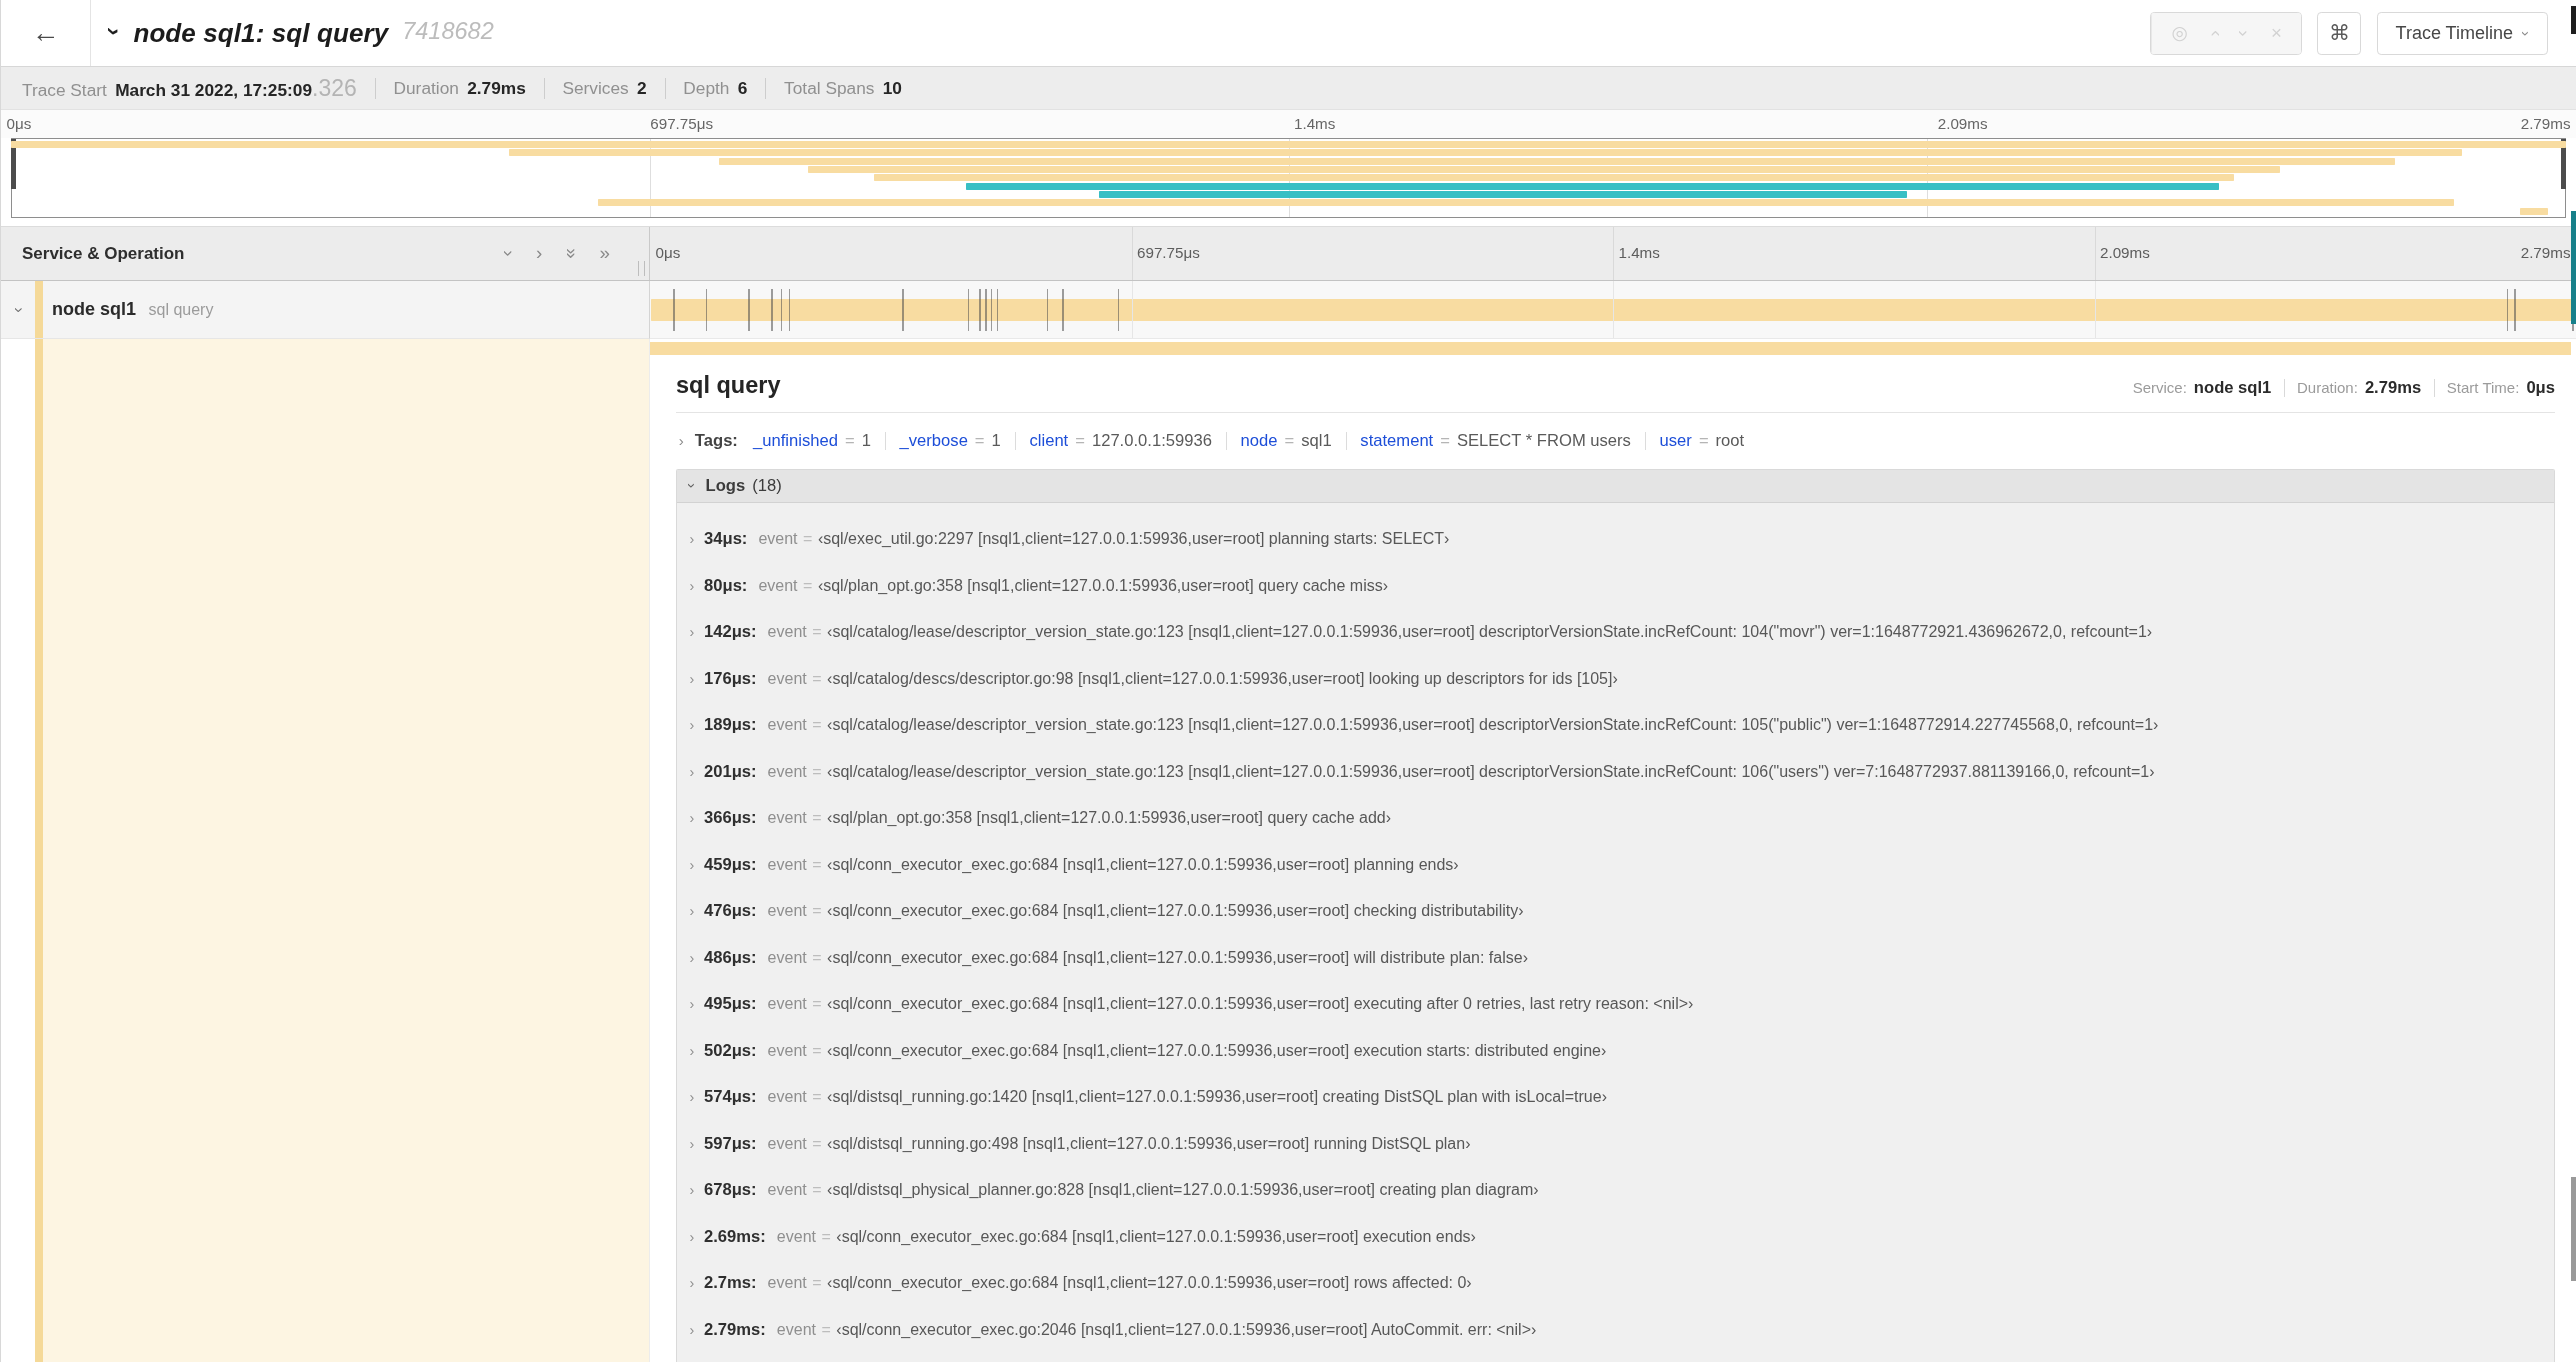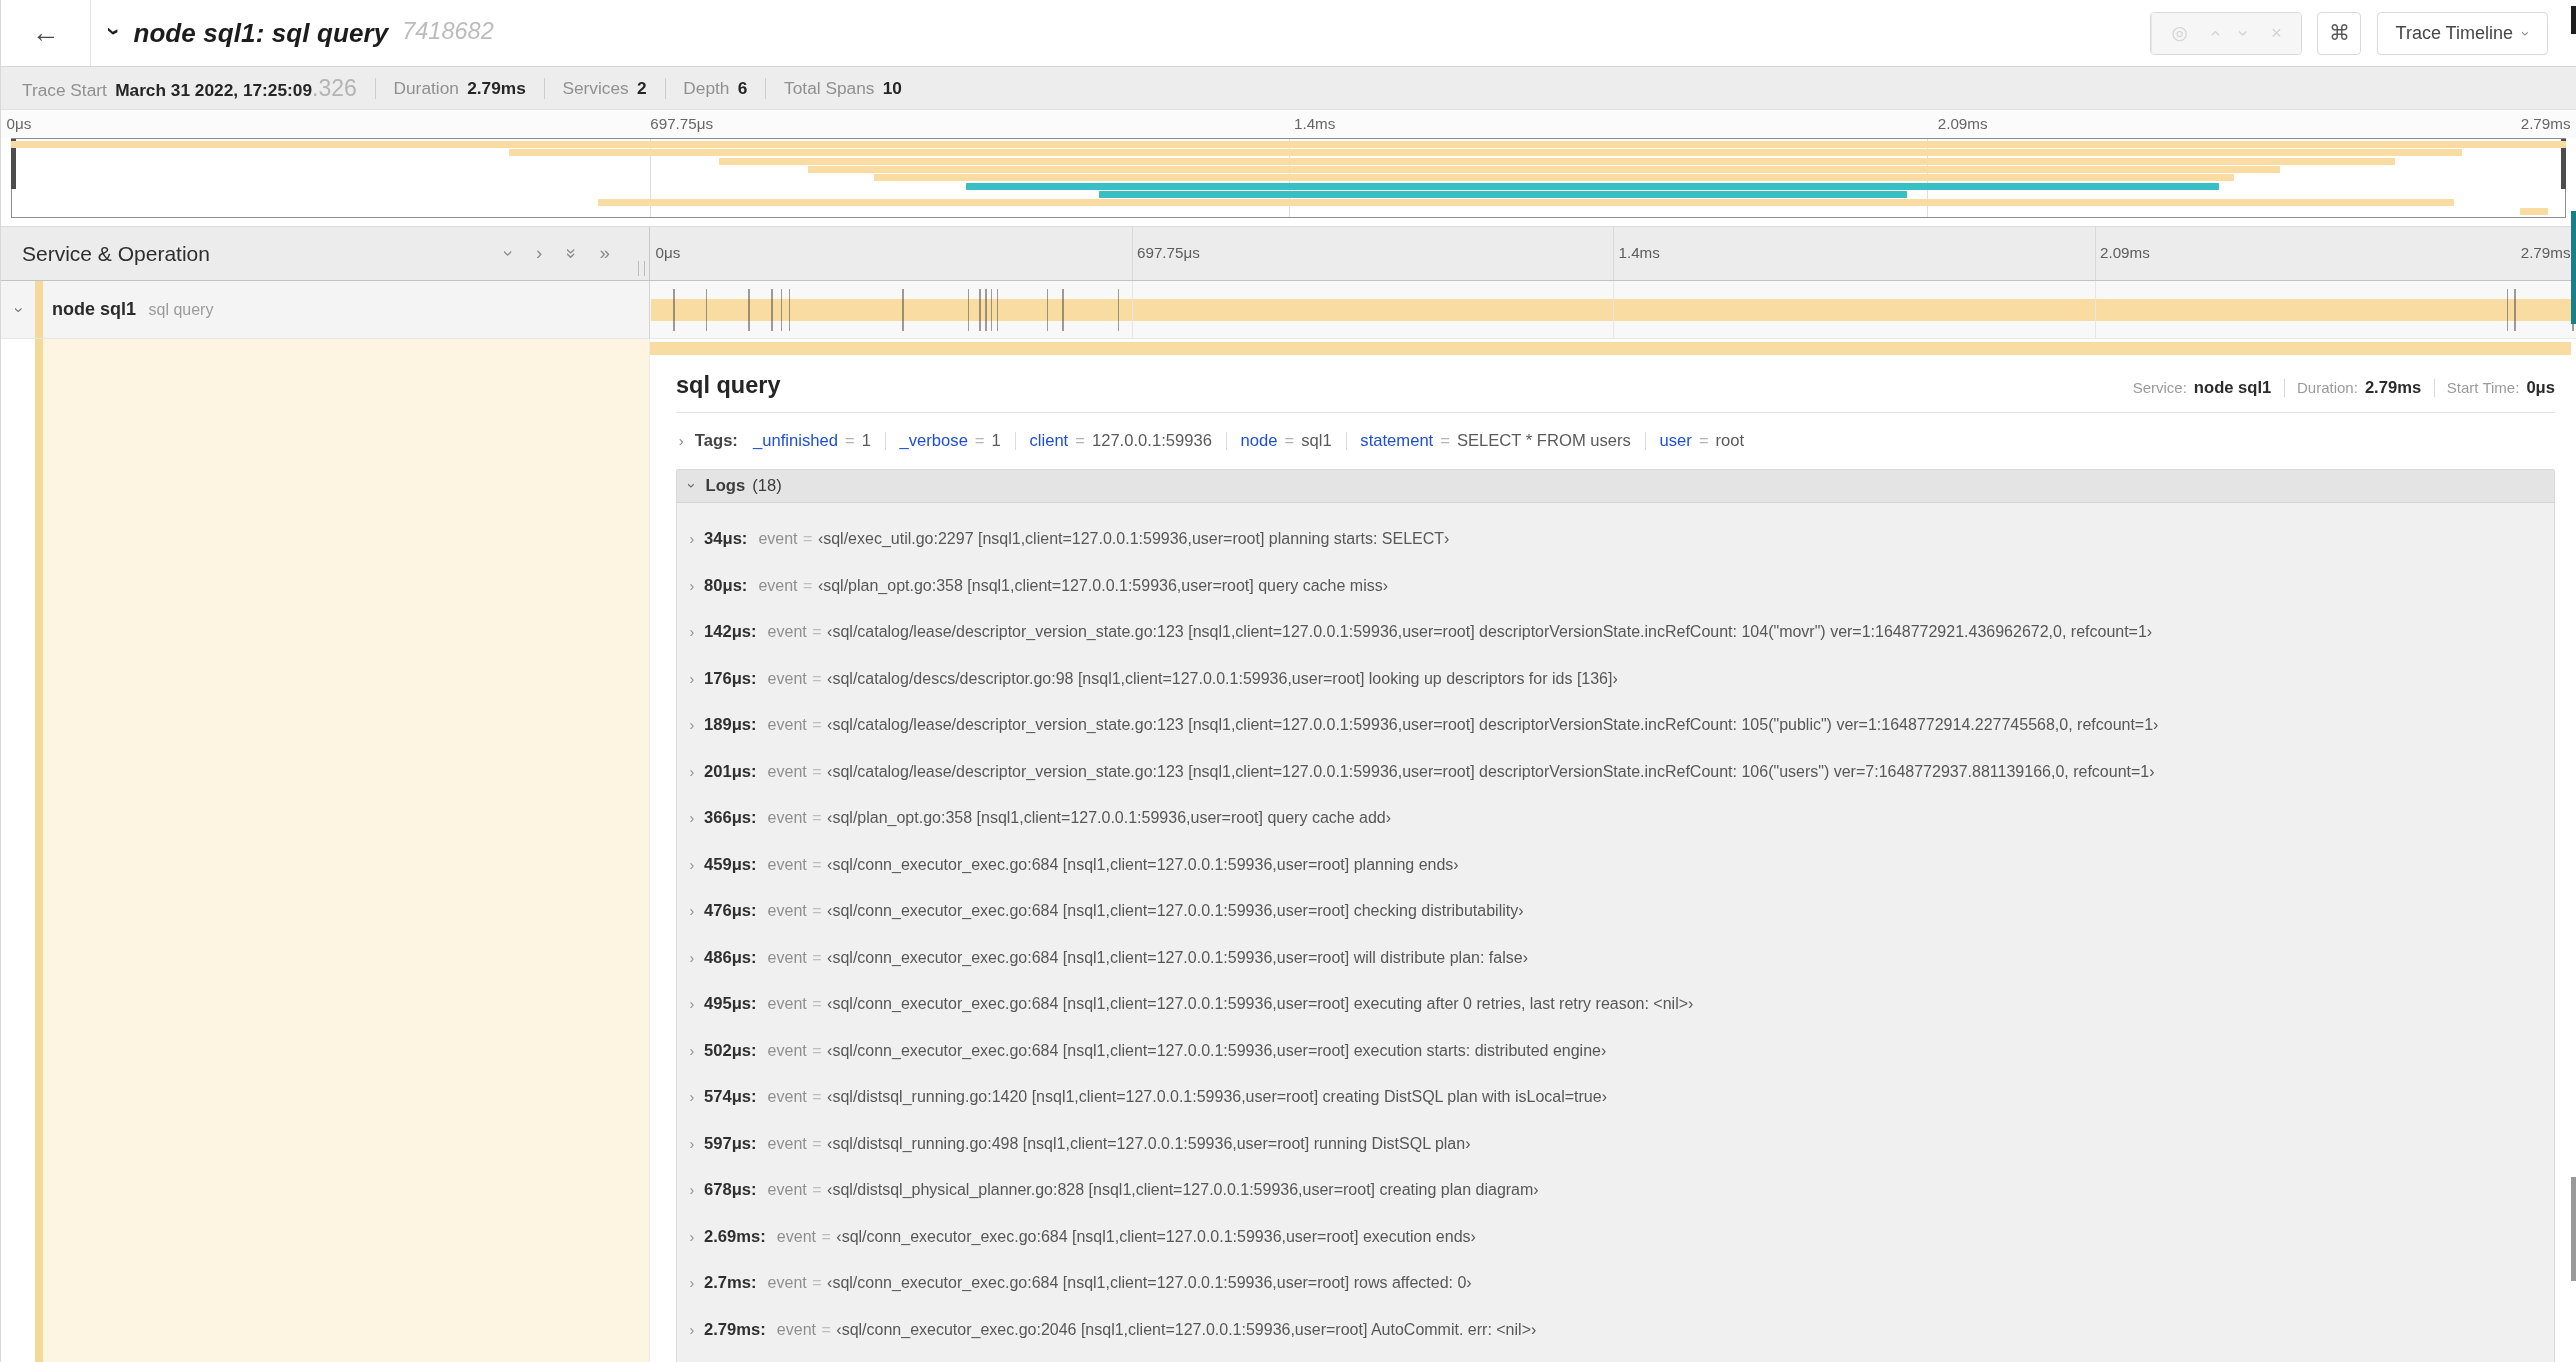--- a/index.html
+++ b/index.html
@@ -42,21 +42,21 @@
   .minimap { height:80px; margin:0 9.7px 0 9.7px; position:relative; border:1.4px solid #8e8e8e; border-left:none; border-right:none; background:#fff; flex:0 0 auto; cursor:crosshair; }
   .minimap .edge { position:absolute; top:0; bottom:0; width:1.4px; background:#8e8e8e; }
   .mm-grid-line { position:absolute; top:0; bottom:0; width:0.7px; background:#dedede; }
   .mm-row { position:absolute; height:7px; border-radius:0.7px; }
   .scrubber { position:absolute; top:0; width:4.2px; height:50px; background:#4c4c4c; cursor:ew-resize; }
   .mm-gap { height:8.3px; background:#fff; flex:0 0 auto; }
 
   
   .tl-header { height:55px; display:flex; border-top:0.7px solid #dcdcdc; border-bottom:0.7px solid #c3c3c3; background:#ececec; flex:0 0 auto; }
   .namecol-head { width:649px; flex:0 0 auto; border-right:0.7px solid #c9c9c9; display:flex; align-items:center; padding:0 0 0 21px; position:relative; }
-  .so-title { font-size:21px; font-weight:400; color:#2e2e2e; flex:1 1 auto; }
+  .so-title { font-size:17px; font-weight:700; color:#2e2e2e; flex:1 1 auto; }
   .so-icons { display:flex; align-items:center; gap:23.5px; margin-right:39px; }
   .so-icons .sicon { font-size:18.7px; color:#8a8a8a; line-height:1; cursor:pointer; }
   .col-grip { position:absolute; right:4.2px; bottom:4.2px; width:7px; height:15.2px; border-left:1.4px solid #bdbdbd; border-right:1.4px solid #bdbdbd; cursor:col-resize; }
   .tl-ruler { position:relative; flex:1 1 auto; }
   .tl-ruler .ruler-label { top:16.6px; color:#5d5d5d; }
   .grid-line { position:absolute; top:0; bottom:0; width:0.7px; background:#d9d9d9; }
 
   
   .row1 { height:58px; display:flex; flex:0 0 auto; background:#f4f4f4; cursor:pointer; }
   .row1-name { width:649px; flex:0 0 auto; position:relative; border-right:0.7px solid #d4d4d4; border-bottom:0.7px solid #e6e6e6; display:flex; align-items:center; background:#f4f4f4; }
@@ -331,21 +331,21 @@
                 <span><span class="log-field">event</span><span class="log-eq">=</span><span class="log-value">‹sql/plan_opt.go:358 [nsql1,client=127.0.0.1:59936,user=root] query cache miss›</span></span>
               </div>
               <div class="log-row">
                 <span class="log-chevron">›</span>
                 <span class="log-time">142μs:</span>
                 <span><span class="log-field">event</span><span class="log-eq">=</span><span class="log-value">‹sql/catalog/lease/descriptor_version_state.go:123 [nsql1,client=127.0.0.1:59936,user=root] descriptorVersionState.incRefCount: 104("movr") ver=1:1648772921.436962672,0, refcount=1›</span></span>
               </div>
               <div class="log-row">
                 <span class="log-chevron">›</span>
                 <span class="log-time">176μs:</span>
-                <span><span class="log-field">event</span><span class="log-eq">=</span><span class="log-value">‹sql/catalog/descs/descriptor.go:98 [nsql1,client=127.0.0.1:59936,user=root] looking up descriptors for ids [136]›</span></span>
+                <span><span class="log-field">event</span><span class="log-eq">=</span><span class="log-value">‹sql/catalog/descs/descriptor.go:98 [nsql1,client=127.0.0.1:59936,user=root] looking up descriptors for ids [105]›</span></span>
               </div>
               <div class="log-row">
                 <span class="log-chevron">›</span>
                 <span class="log-time">189μs:</span>
                 <span><span class="log-field">event</span><span class="log-eq">=</span><span class="log-value">‹sql/catalog/lease/descriptor_version_state.go:123 [nsql1,client=127.0.0.1:59936,user=root] descriptorVersionState.incRefCount: 105("public") ver=1:1648772914.227745568,0, refcount=1›</span></span>
               </div>
               <div class="log-row">
                 <span class="log-chevron">›</span>
                 <span class="log-time">201μs:</span>
                 <span><span class="log-field">event</span><span class="log-eq">=</span><span class="log-value">‹sql/catalog/lease/descriptor_version_state.go:123 [nsql1,client=127.0.0.1:59936,user=root] descriptorVersionState.incRefCount: 106("users") ver=7:1648772937.881139166,0, refcount=1›</span></span>

